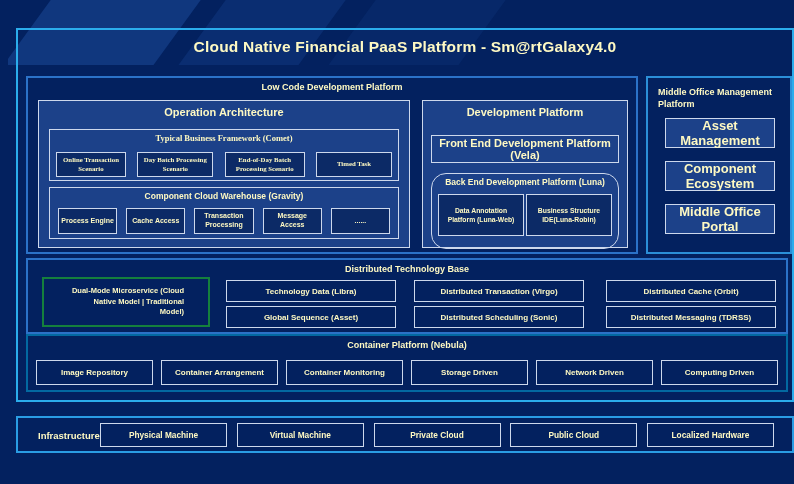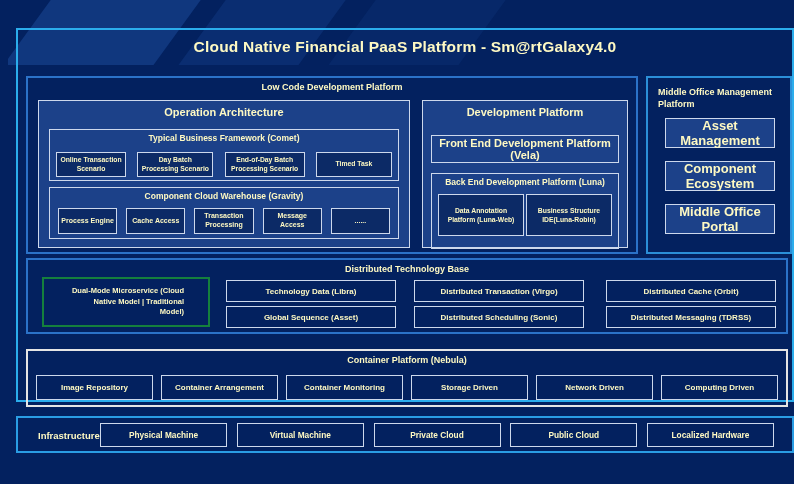--- a/index.html
+++ b/index.html
@@ -18,54 +18,54 @@
   .title{top:8px;left:0;right:0;text-align:center;font-size:15.5px;font-weight:bold;letter-spacing:.2px;}
 
   .lowcode{left:8px;top:46px;width:612px;height:178px;border:2px solid #2b72c8;}
   .sec-label{top:4px;left:0;right:0;text-align:center;font-size:9px;font-weight:bold;position:absolute;}
 
   .panel{background:#1c4189;border:1px solid #cdd8ec;}
   .op-panel{left:10px;top:22px;width:372px;height:148px;}
   .panel-title{margin-top:5px;text-align:center;font-size:11px;font-weight:bold;}
   .sub-box{border:1px solid #cdd8ec;position:absolute;box-sizing:border-box;}
   .sub-label{margin-top:3px;text-align:center;font-size:8.5px;font-weight:bold;}
-  .comet{left:10px;top:28px;width:350px;height:52px;}
+  .comet{left:10px;top:28px;width:350px;height:52px;font-family:Liberation Serif, serif;}
   .comet-items{left:6px;right:6px;top:22px;height:25px;display:flex;justify-content:space-between;position:absolute;}
   .sc-item{height:25px;background:#0c2a66;border:1px solid #cdd8ec;box-sizing:border-box;
            display:flex;align-items:center;justify-content:center;text-align:center;
            font-size:6.8px;font-weight:bold;line-height:1.25;padding:1px 2px;}
   .w1{width:70px}.w2{width:76px}.w3{width:80px}.w4{width:76px}
   .gravity{left:10px;top:86px;width:350px;height:52px;}
   .gravity-items{left:8px;right:8px;top:20px;height:26px;display:flex;gap:9px;position:absolute;}
   .gv-item{flex:1;background:#0c2a66;border:1px solid #cdd8ec;box-sizing:border-box;
            display:flex;align-items:center;justify-content:center;text-align:center;
            font-size:7px;font-weight:bold;line-height:1.25;padding:1px;}
 
   .dev-panel{left:394px;top:22px;width:206px;height:148px;}
   .frontend{left:8px;top:34px;width:188px;height:28px;font-size:11px;font-weight:bold;}
-  .backend{left:8px;top:72px;width:188px;height:76px;}
+  .backend{left:8px;top:72px;width:188px;height:76px;border-radius:15px;}
   .backend-items{left:6px;right:6px;top:20px;height:42px;display:flex;justify-content:space-between;position:absolute;}
   .be-item{width:86px;background:#0c2a66;border:1px solid #cdd8ec;box-sizing:border-box;
            display:flex;align-items:center;justify-content:center;text-align:center;
            font-size:6.8px;font-weight:bold;line-height:1.35;padding:2px;}
 
   .midoffice{left:628px;top:46px;width:146px;height:178px;border:2px solid #2b8fd8;}
   .mo-label{margin:8px 10px 0;font-size:9px;font-weight:bold;line-height:1.35;}
   .mo-item{left:17px;width:110px;height:30px;background:#1c4189;border:1px solid #cdd8ec;
            font-size:13px;font-weight:bold;}
   .mo1{top:40px}.mo2{top:83px}.mo3{top:126px}
 
   .distributed{left:8px;top:228px;width:762px;height:76px;border:2px solid #2b72c8;}
   .dualmode{left:14px;top:17px;width:168px;height:50px;border:2px solid #15803d;
             font-size:7.5px;font-weight:bold;line-height:1.4;padding:0 24px;text-align:right;}
   .dist-item{width:170px;height:22px;border:1px solid #cdd8ec;font-size:8px;font-weight:bold;}
   .c1{left:198px}.c2{left:386px}.c3{left:578px}
   .r1{top:20px}.r2{top:46px}
 
-  .containerp{left:8px;top:319px;width:762px;height:58px;border:2px solid #e5e5e5;}
+  .containerp{left:8px;top:304px;width:762px;height:58px;border:2px solid #0369a1;}
   .cont-items{left:8px;right:8px;top:24px;height:25px;display:flex;justify-content:space-between;position:absolute;}
   .cont-item{width:117px;border:1px solid #cdd8ec;box-sizing:border-box;font-size:8px;font-weight:bold;}
 
   .infra{left:8px;top:416px;width:778px;height:37px;border:2px solid #2a9de4;}
   .infra-label{left:20px;top:50%;transform:translateY(-50%);font-size:9.5px;font-weight:bold;position:absolute;}
   .infra-items{left:82px;right:18px;top:5px;height:24px;display:flex;justify-content:space-between;position:absolute;}
   .infra-item{width:127px;border:1px solid #cdd8ec;box-sizing:border-box;font-size:8.3px;font-weight:bold;}
 </style>
 </head>
 <body>

